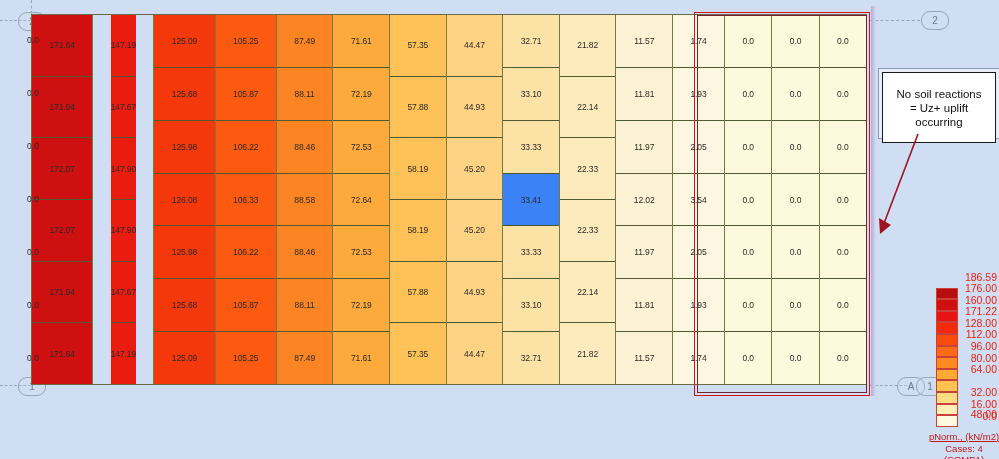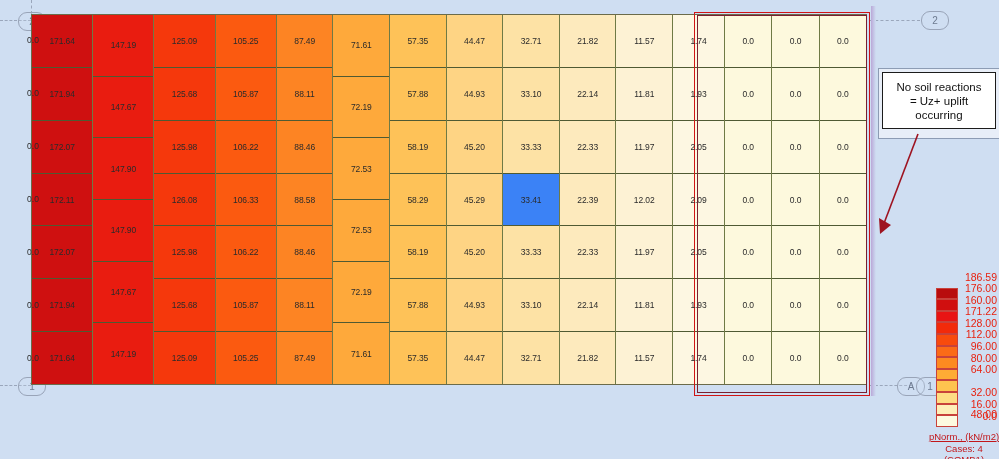--- a/index.html
+++ b/index.html
@@ -64,21 +64,21 @@
     position:absolute;left:697px;top:15px;width:170px;height:378px;
     border:1px solid #7a2030;box-sizing:border-box;
   }
   #sel-violet{
     position:absolute;left:871px;top:6px;width:5px;height:390px;
     background:linear-gradient(90deg,#b9a8d8,#cfdef2);
   }
 
   
   #callout{
-    position:absolute;left:882px;top:72px;width:114px;height:57px;
+    position:absolute;left:882px;top:72px;width:114px;height:71px;
     background:#fff;border:1px solid #1b1b1b;
     box-sizing:border-box;
     display:flex;align-items:center;justify-content:center;
     text-align:center;font-size:11.5px;color:#111;line-height:14px;
   }
   #callout-frame{
     position:absolute;left:878px;top:68px;width:122px;height:71px;
     border:1px solid #8d9cb4;box-sizing:border-box;background:#e8eef8;
   }
   #arrow{position:absolute;left:872px;top:130px;width:60px;height:110px;}
@@ -125,33 +125,30 @@
         <div class="cell" style="flex: 1 1 0px; background: rgb(207, 16, 16);">
           <span>171.64</span>
         </div>
         <div class="cell" style="flex: 1 1 0px; background: rgb(207, 16, 16);">
           <span>171.94</span>
         </div>
         <div class="cell" style="flex: 1 1 0px; background: rgb(207, 16, 16);">
           <span>172.07</span>
         </div>
         <div class="cell" style="flex: 1 1 0px; background: rgb(207, 16, 16);">
-          <span>172.11</span>
-        </div>
-        <div class="cell" style="flex: 1 1 0px; background: rgb(207, 16, 16);">
           <span>172.07</span>
         </div>
         <div class="cell" style="flex: 1 1 0px; background: rgb(207, 16, 16);">
           <span>171.94</span>
         </div>
         <div class="cell" style="flex: 1 1 0px; background: rgb(207, 16, 16);">
           <span>171.64</span>
         </div>
       </div>
-      <div class="col" style="flex: 58 0 auto;">
+      <div class="col" style="flex: 58 0 auto; align-items: center;">
         <div class="cell" style="flex: 1 1 0px; background: rgb(233, 28, 16);">
           <span>147.19</span>
         </div>
         <div class="cell" style="flex: 1 1 0px; background: rgb(233, 28, 16);">
           <span>147.67</span>
         </div>
         <div class="cell" style="flex: 1 1 0px; background: rgb(233, 28, 16);">
           <span>147.90</span>
         </div>
         <div class="cell" style="flex: 1 1 0px; background: rgb(233, 28, 16);">
@@ -237,66 +234,63 @@
         <div class="cell" style="flex: 1 1 0px; background: rgb(254, 169, 59);">
           <span>71.61</span>
         </div>
         <div class="cell" style="flex: 1 1 0px; background: rgb(254, 169, 59);">
           <span>72.19</span>
         </div>
         <div class="cell" style="flex: 1 1 0px; background: rgb(254, 169, 59);">
           <span>72.53</span>
         </div>
         <div class="cell" style="flex: 1 1 0px; background: rgb(254, 169, 59);">
+          <span>72.64</span>
+        </div>
+        <div class="cell" style="flex: 1 1 0px; background: rgb(254, 169, 59);">
           <span>72.53</span>
         </div>
         <div class="cell" style="flex: 1 1 0px; background: rgb(254, 169, 59);">
           <span>72.19</span>
         </div>
         <div class="cell" style="flex: 1 1 0px; background: rgb(254, 169, 59);">
           <span>71.61</span>
         </div>
       </div>
       <div class="col" style="flex: 58 0 auto;">
         <div class="cell" style="flex: 1 1 0px; background: rgb(254, 194, 88);">
           <span>57.35</span>
         </div>
         <div class="cell" style="flex: 1 1 0px; background: rgb(254, 194, 88);">
           <span>57.88</span>
         </div>
         <div class="cell" style="flex: 1 1 0px; background: rgb(254, 194, 88);">
           <span>58.19</span>
         </div>
         <div class="cell" style="flex: 1 1 0px; background: rgb(254, 194, 88);">
-          <span>58.29</span>
-        </div>
-        <div class="cell" style="flex: 1 1 0px; background: rgb(254, 194, 88);">
           <span>58.19</span>
         </div>
         <div class="cell" style="flex: 1 1 0px; background: rgb(254, 194, 88);">
           <span>57.88</span>
         </div>
         <div class="cell" style="flex: 1 1 0px; background: rgb(254, 194, 88);">
           <span>57.35</span>
         </div>
       </div>
       <div class="col" style="flex: 58 0 auto;">
         <div class="cell" style="flex: 1 1 0px; background: rgb(254, 212, 132);">
           <span>44.47</span>
         </div>
         <div class="cell" style="flex: 1 1 0px; background: rgb(254, 212, 132);">
           <span>44.93</span>
         </div>
         <div class="cell" style="flex: 1 1 0px; background: rgb(254, 212, 132);">
           <span>45.20</span>
         </div>
         <div class="cell" style="flex: 1 1 0px; background: rgb(254, 212, 132);">
-          <span>45.29</span>
-        </div>
-        <div class="cell" style="flex: 1 1 0px; background: rgb(254, 212, 132);">
           <span>45.20</span>
         </div>
         <div class="cell" style="flex: 1 1 0px; background: rgb(254, 212, 132);">
           <span>44.93</span>
         </div>
         <div class="cell" style="flex: 1 1 0px; background: rgb(254, 212, 132);">
           <span>44.47</span>
         </div>
       </div>
       <div class="col" style="flex: 58 0 auto;">
@@ -326,23 +320,20 @@
         <div class="cell" style="flex: 1 1 0px; background: rgb(253, 234, 189);">
           <span>21.82</span>
         </div>
         <div class="cell" style="flex: 1 1 0px; background: rgb(253, 234, 189);">
           <span>22.14</span>
         </div>
         <div class="cell" style="flex: 1 1 0px; background: rgb(253, 234, 189);">
           <span>22.33</span>
         </div>
         <div class="cell" style="flex: 1 1 0px; background: rgb(253, 234, 189);">
-          <span>22.39</span>
-        </div>
-        <div class="cell" style="flex: 1 1 0px; background: rgb(253, 234, 189);">
           <span>22.33</span>
         </div>
         <div class="cell" style="flex: 1 1 0px; background: rgb(253, 234, 189);">
           <span>22.14</span>
         </div>
         <div class="cell" style="flex: 1 1 0px; background: rgb(253, 234, 189);">
           <span>21.82</span>
         </div>
       </div>
       <div class="col" style="flex: 58 0 auto;">
@@ -372,21 +363,21 @@
         <div class="cell" style="flex: 1 1 0px; background: rgb(253, 247, 226);">
           <span>1.74</span>
         </div>
         <div class="cell" style="flex: 1 1 0px; background: rgb(253, 247, 226);">
           <span>1.93</span>
         </div>
         <div class="cell" style="flex: 1 1 0px; background: rgb(253, 247, 226);">
           <span>2.05</span>
         </div>
         <div class="cell" style="flex: 1 1 0px; background: rgb(253, 247, 226);">
-          <span>2.09</span>
+          <span>3.54</span>
         </div>
         <div class="cell" style="flex: 1 1 0px; background: rgb(253, 247, 226);">
           <span>2.05</span>
         </div>
         <div class="cell" style="flex: 1 1 0px; background: rgb(253, 247, 226);">
           <span>1.93</span>
         </div>
         <div class="cell" style="flex: 1 1 0px; background: rgb(253, 247, 226);">
           <span>1.74</span>
         </div>

